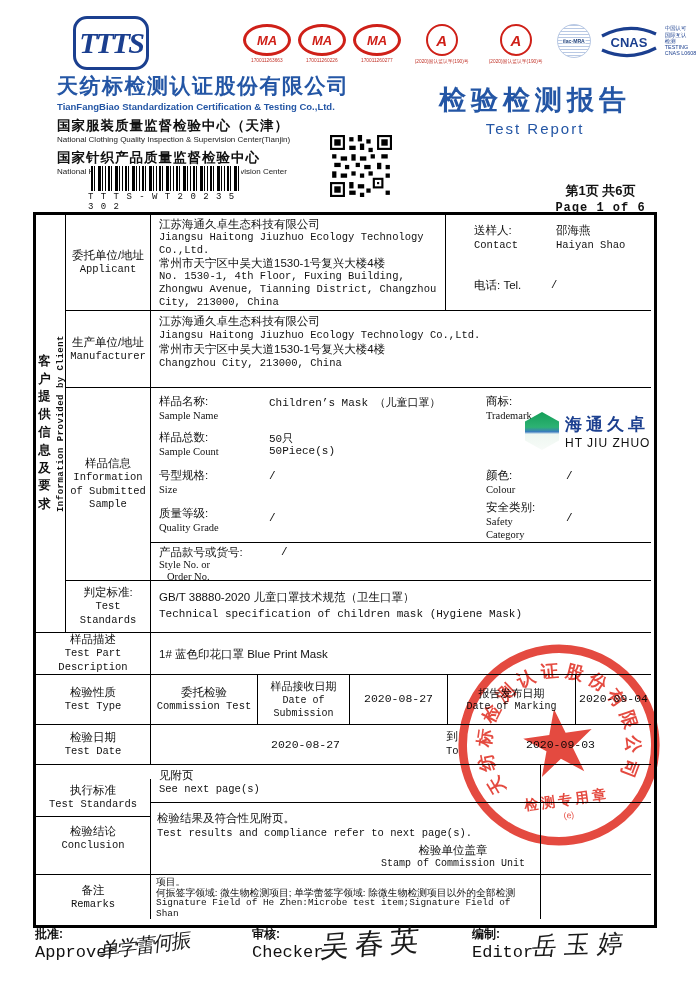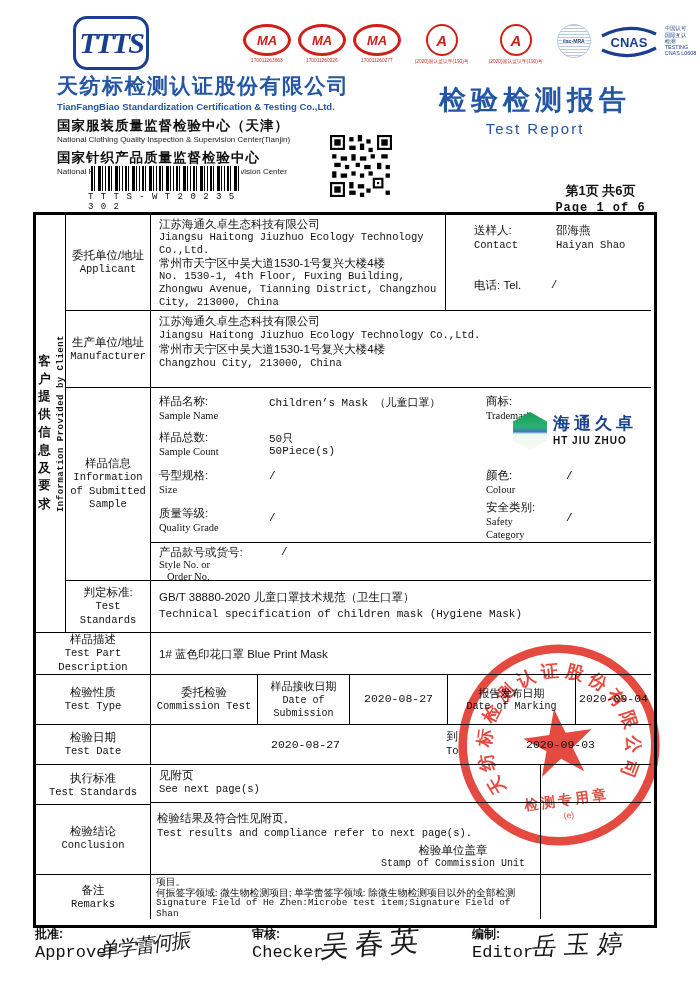--- a/index.html
+++ b/index.html
@@ -60,26 +60,26 @@
   .cn-line{font-size:11.5px;line-height:14px;}
   .en-line{font-family:"Liberation Mono","DejaVu Sans Mono",monospace;font-size:10.5px;line-height:14px;}
   .pad{padding:3px 8px;}
   .vert-cell{display:flex;align-items:center;justify-content:center;gap:3px;}
   .vert-cn{writing-mode:vertical-rl;text-orientation:upright;font-size:12.5px;letter-spacing:18px;font-weight:bold;}
   .vert-en{writing-mode:vertical-rl;transform:rotate(180deg);font-family:"Liberation Mono","DejaVu Sans Mono",monospace;
     font-size:9px;font-weight:bold;letter-spacing:.5px;white-space:nowrap;}
   .fld-lbl-cn{font-size:11.5px;line-height:14px;}
   .fld-lbl-en{font-family:Liberation Serif, serif;font-size:10.5px;line-height:13px;}
   .fld-val{font-family:"Liberation Mono","DejaVu Sans Mono",monospace;font-size:11px;}
-  .tm-logo{display:flex;align-items:flex-start;gap:6px;}
+  .tm-logo{display:flex;align-items:center;gap:6px;margin-left:12px;}
   .hexagon{width:34px;height:38px;
     background:linear-gradient(180deg,#149e58 0%,#2db273 40%,#3a7bbf 52%,#eef7f1 58%,#f7fbf8 100%);
     clip-path:polygon(50% 0,100% 25%,100% 75%,50% 100%,0 75%,0 25%);}
   .tm-cn{font-size:17px;font-weight:bold;color:#1b3f8f;letter-spacing:4px;}
-  .tm-en{font-size:10px;font-weight:bold;color:#101010;letter-spacing:1px;}
+  .tm-en{font-size:12px;font-weight:normal;color:#101010;letter-spacing:1px;}
 
   
   .stamp{left:452px;top:638px;width:214px;height:214px;transform:rotate(-8deg);
     opacity:.85;mix-blend-mode:multiply;pointer-events:none;z-index:6;}
 
   
   .foot-lbl-cn{font-size:12px;font-weight:bold;}
   .foot-lbl-en{font-family:"Liberation Mono","DejaVu Sans Mono",monospace;font-size:17px;}
   .sig{font-family:"Liberation Serif","DejaVu Serif",serif;color:#1a1a1a;white-space:nowrap;}
   .sig-approver{font-size:20px;transform:rotate(-7deg) skewX(-12deg);letter-spacing:-2px;}
@@ -344,21 +344,21 @@
   </div>
   <div class="cell bb" style="left:115px;top:510px;width:500px;height:40px;">
     <div class="abs mono" style="left:120px;top:13px;font-size:11.5px;">2020-08-27</div>
     <div class="abs" style="left:295px;top:4px;font-size:11.5px;text-align:center;">
       <div>到</div>
       <div class="en-line">To</div>
     </div>
     <div class="abs mono" style="left:375px;top:13px;font-size:11.5px;">2020-09-03</div>
   </div>
 
-  <div class="cell br bb lbl" style="left:0;top:552px;width:115px;height:38px;">
+  <div class="cell br bb lbl" style="left:0;top:564px;width:115px;height:38px;">
     <span>执行标准</span>
     <span class="en">Test Standards</span>
   </div>
   <div class="cell br bb pad" style="left:115px;top:550px;width:390px;height:38px;">
     <div class="cn-line">见附页</div>
     <div class="en-line">See next page(s)</div>
   </div>
   <div class="cell bb" style="left:505px;top:550px;width:110px;height:38px;"></div>
 
   <div class="cell br bb lbl" style="left:0;top:588px;width:115px;height:72px;">

